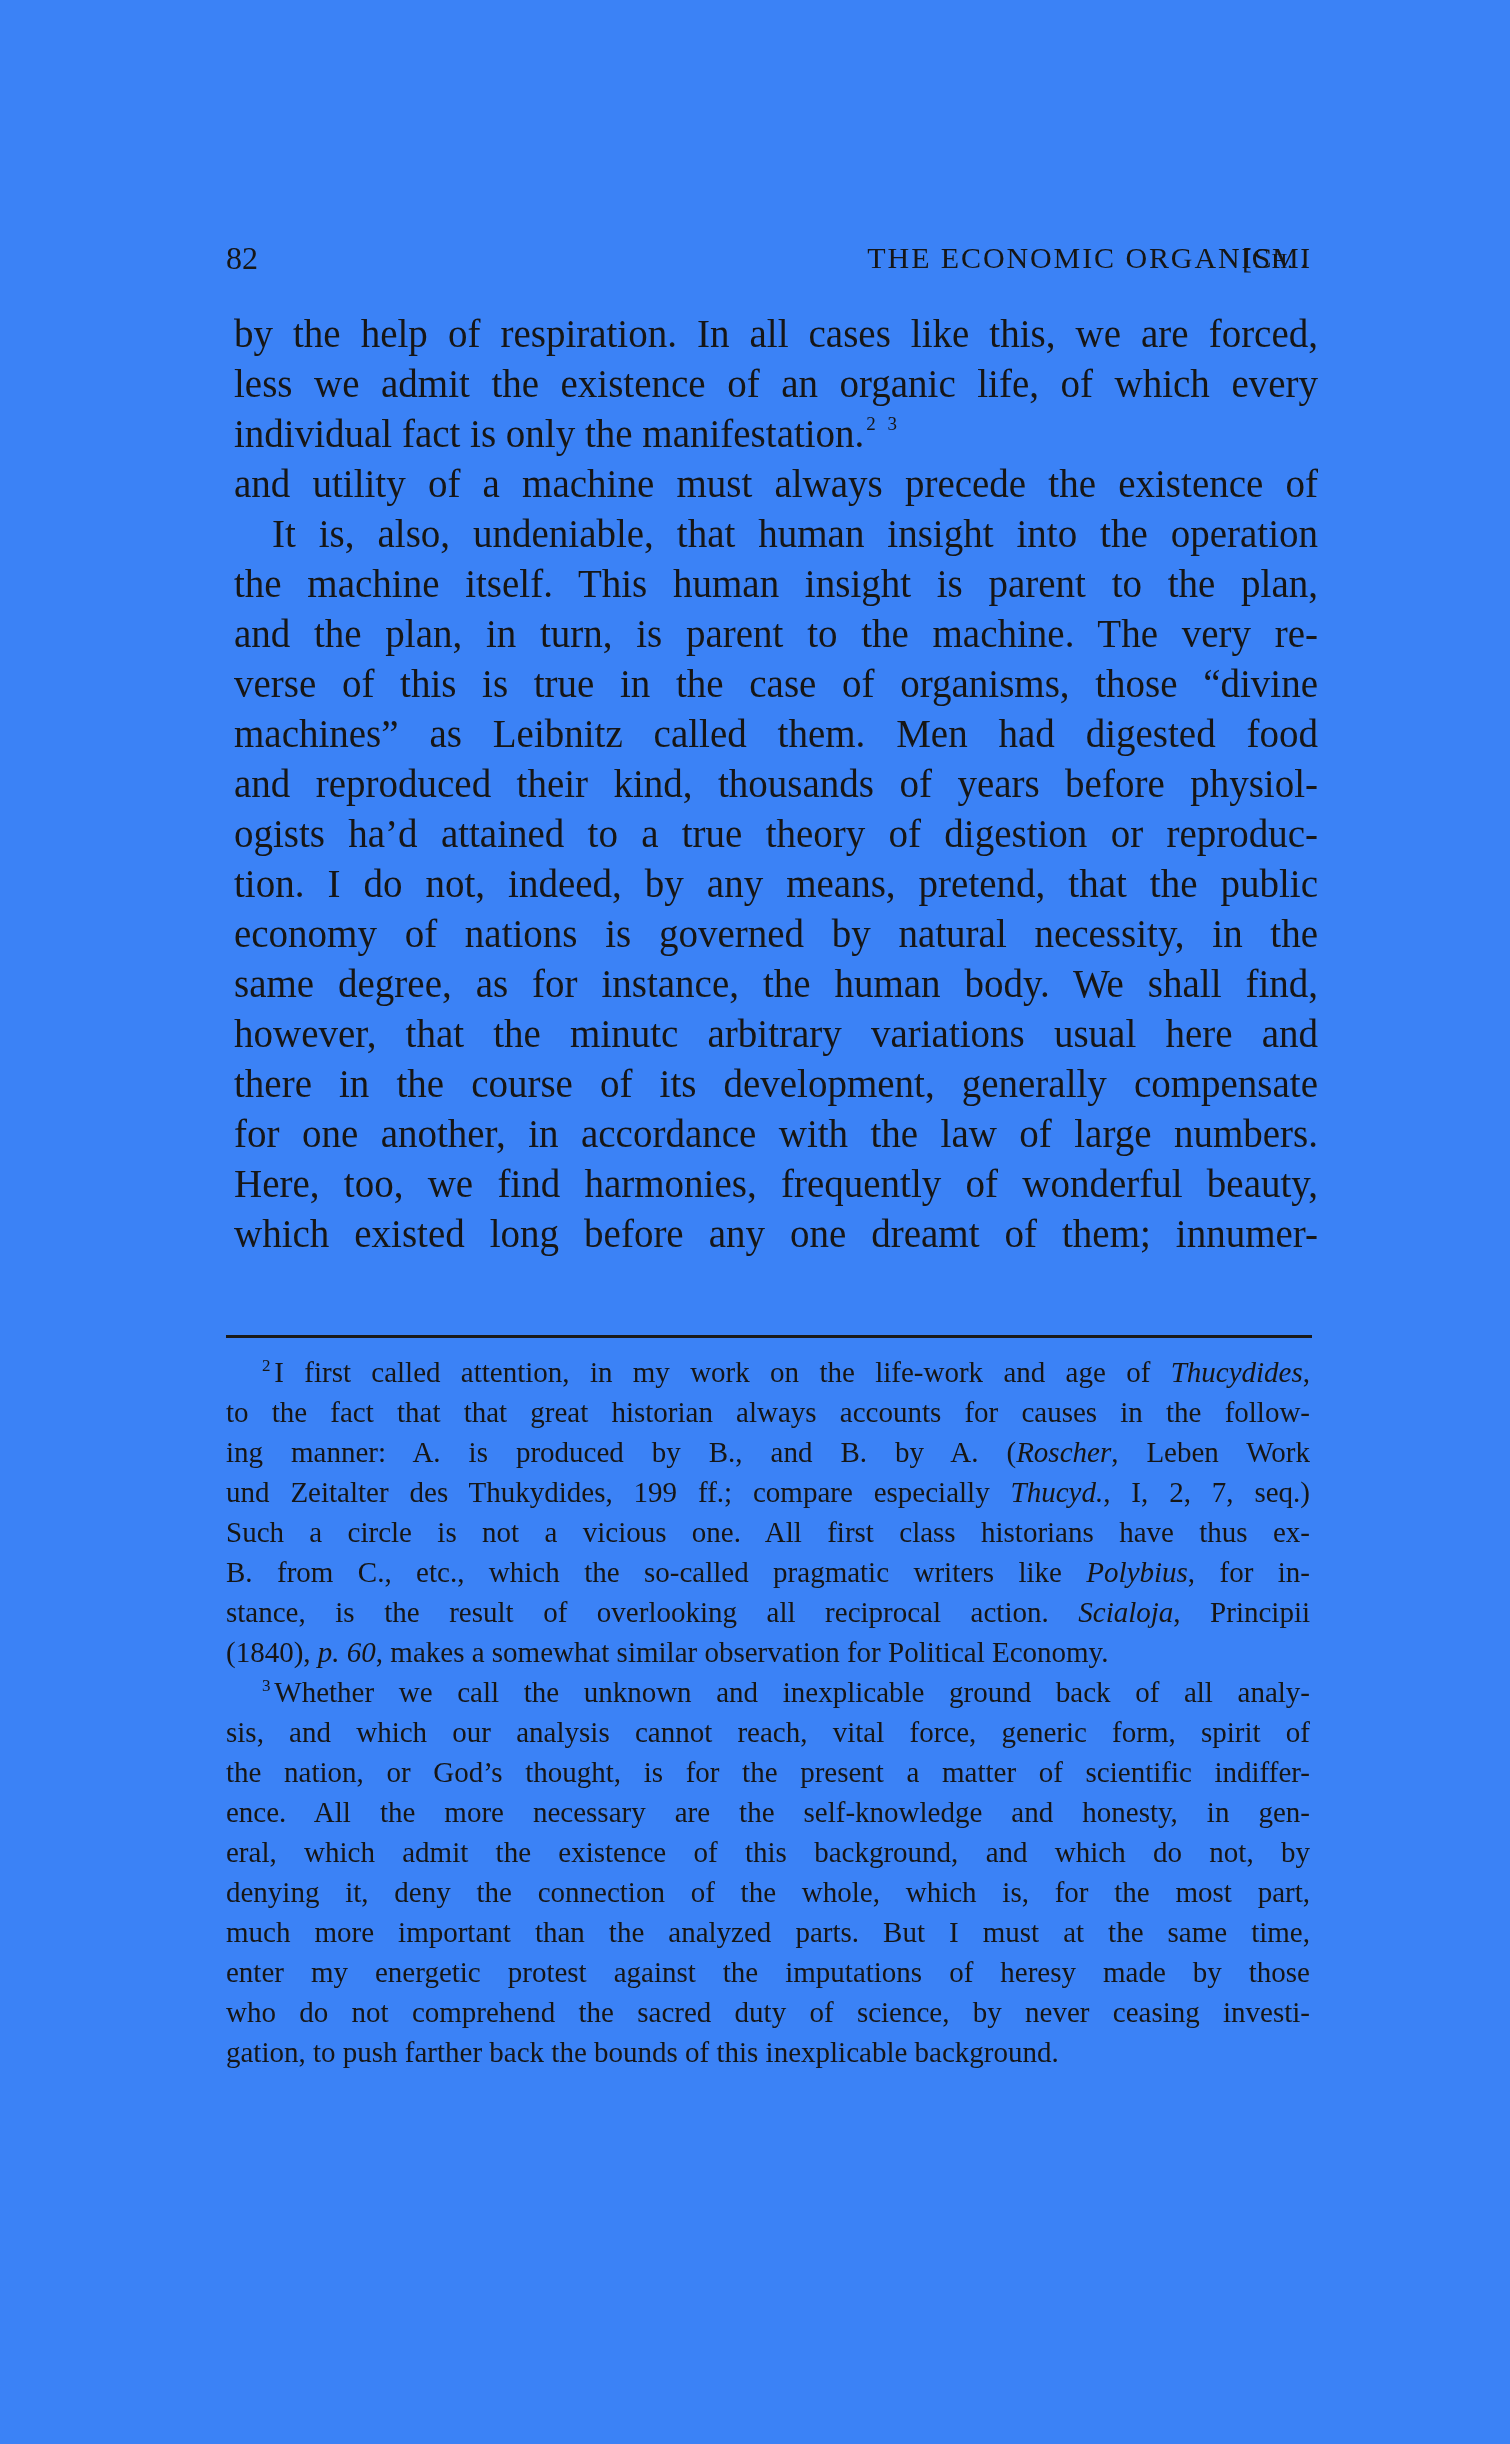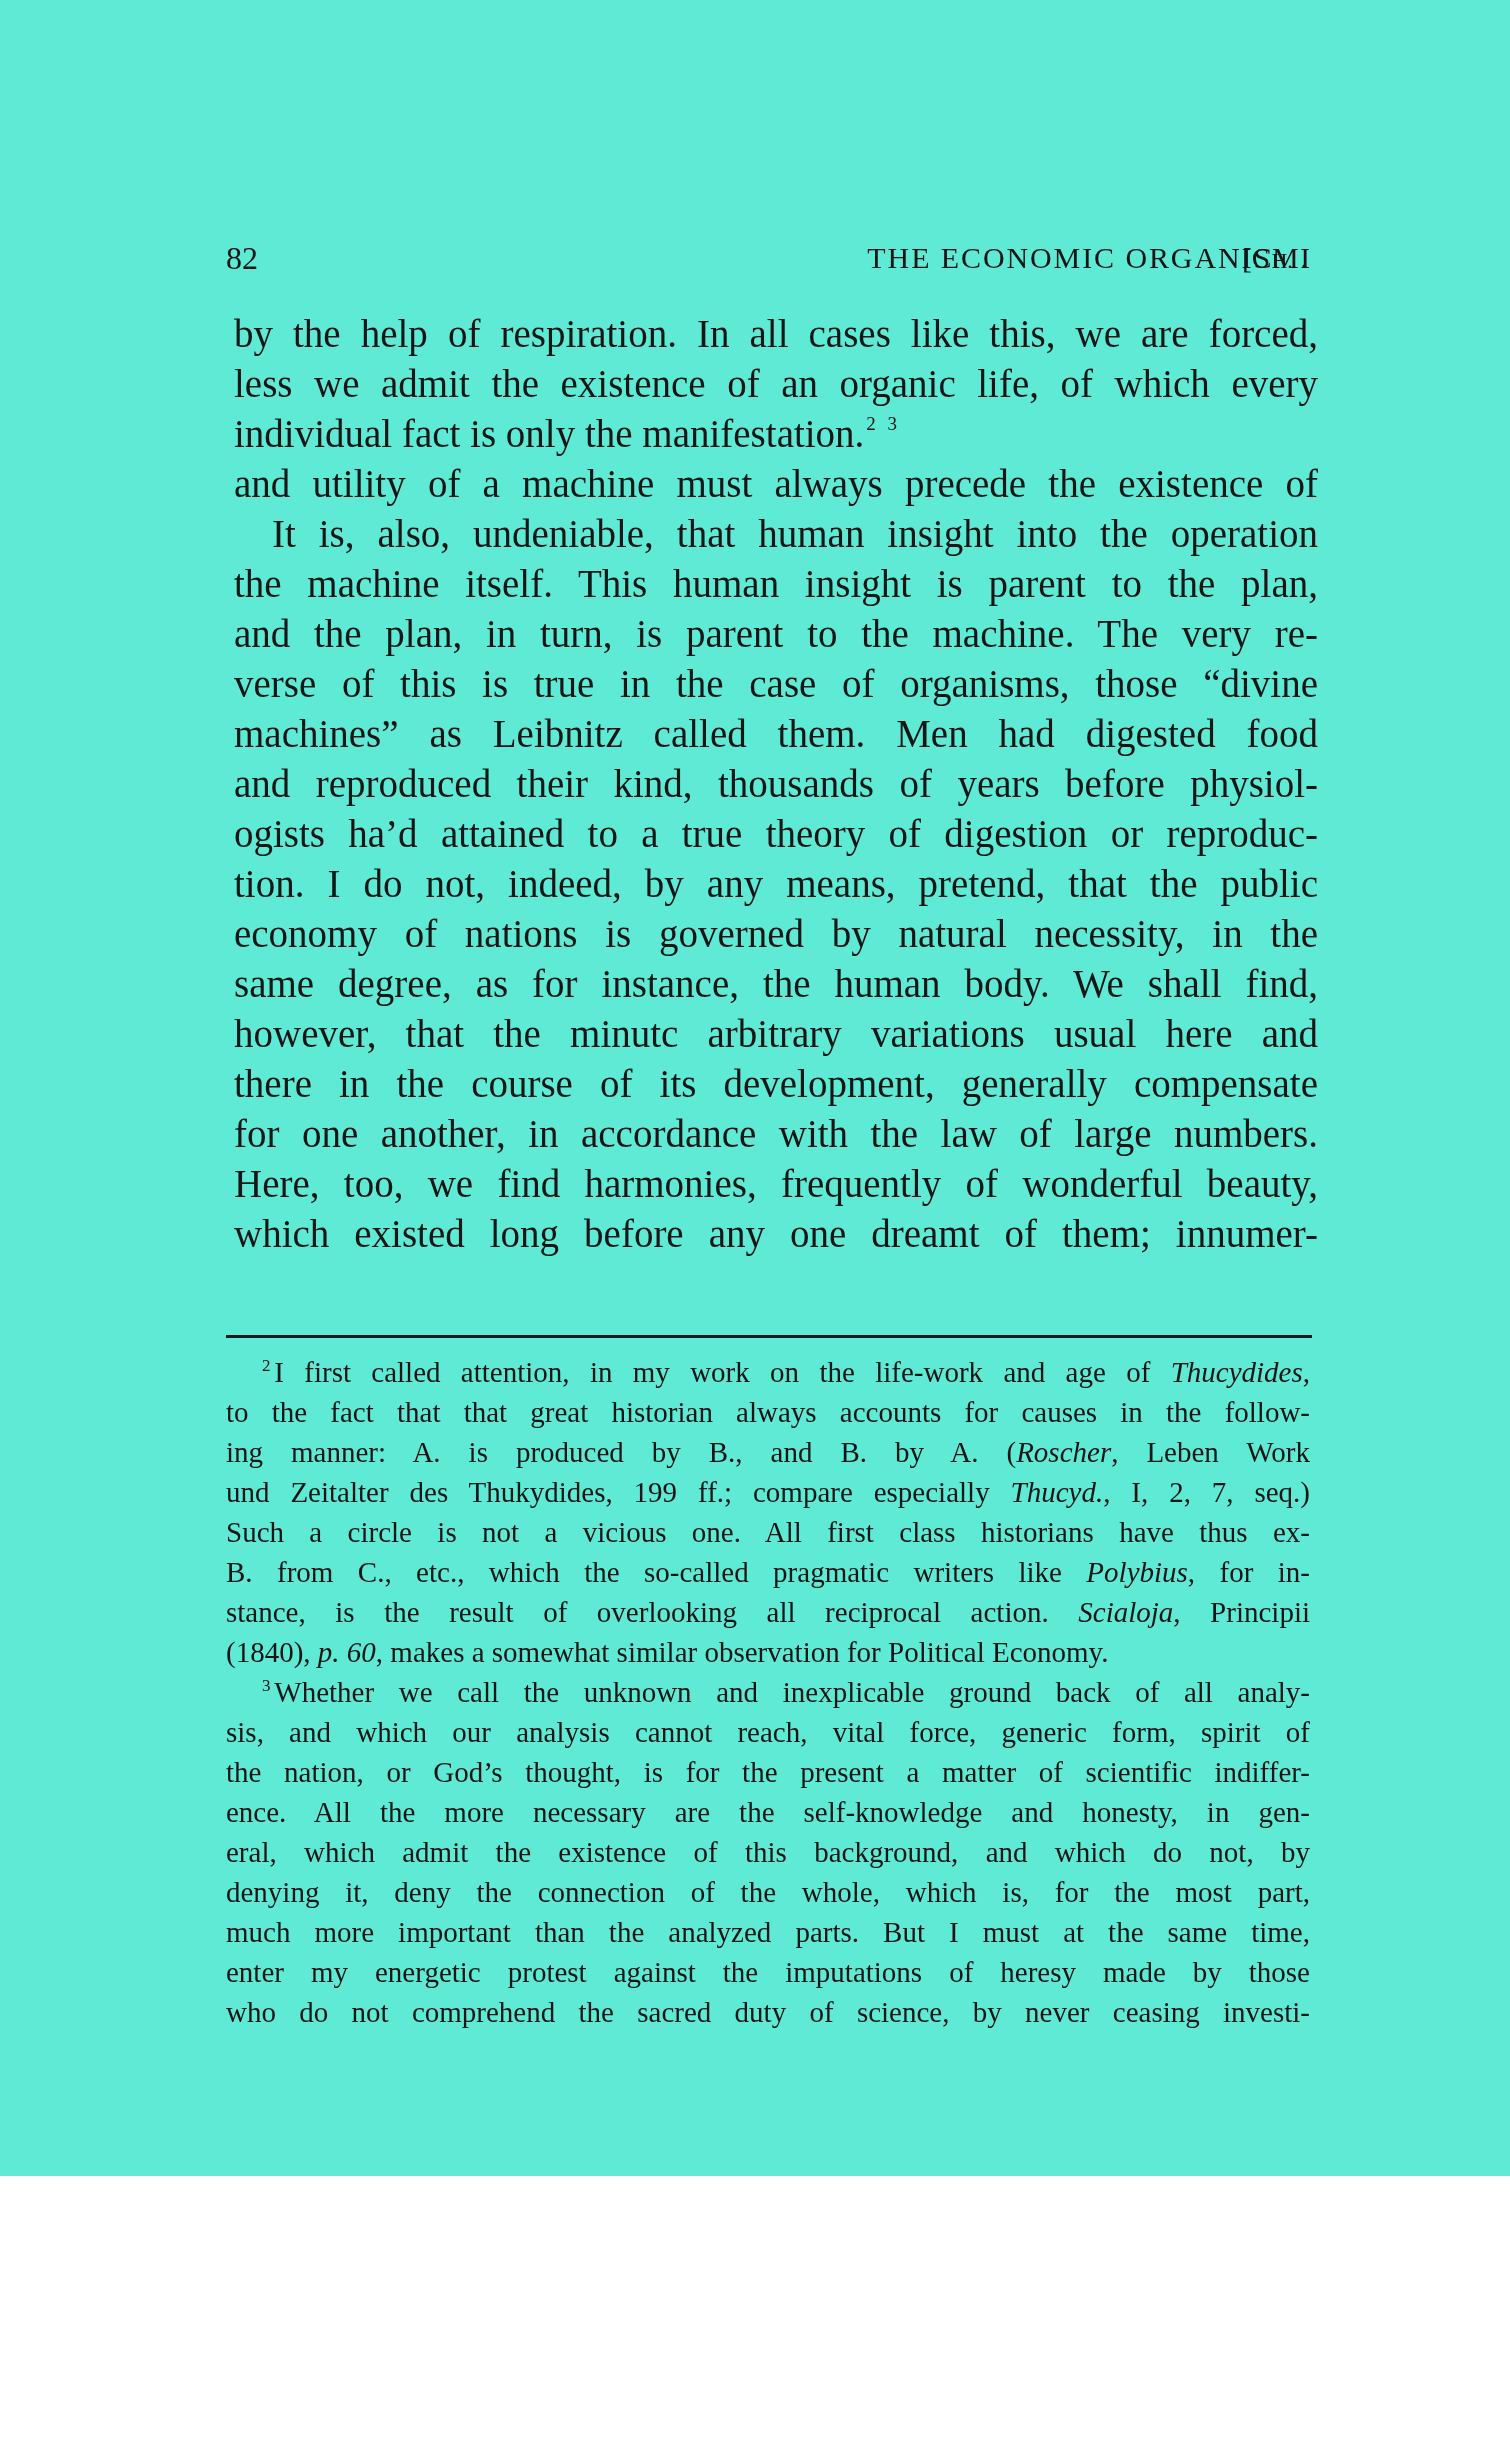--- a/index.html
+++ b/index.html
@@ -12,22 +12,22 @@
     height: 2444px;
     position: relative;
     overflow: hidden;
     color: #161616;
     font-family: "Liberation Serif", "DejaVu Serif", serif;
   }
   .page {
     position: absolute;
     left: 0; top: 0;
     width: 1510px;
-    height: 2176px;
-    background: #5eead4;
+    height: 2444px;
+    background: #3b82f6;
   }
   
   .running-head {
     position: absolute;
     left: 226px;
     width: 1084px;
     top: 239px;
     height: 38px;
     font-size: 32px;
     line-height: 38px;
@@ -183,17 +183,18 @@
     <div>
       <span class="fline indent"><sup class="fn-marker">3</sup><span>Whether we call the unknown and inexplicable ground back of all analy-</span></span>
       <span class="fline">sis, and which our analysis cannot reach, vital force, generic form, spirit of</span>
       <span class="fline">the nation, or God’s thought, is for the present a matter of scientific indiffer-</span>
       <span class="fline">ence.  All the more necessary are the self-knowledge and honesty, in gen-</span>
       <span class="fline">eral, which admit the existence of this background, and which do not, by</span>
       <span class="fline">denying it, deny the connection of the whole, which is, for the most part,</span>
       <span class="fline">much more important than the analyzed parts.  But I must at the same time,</span>
       <span class="fline">enter my energetic protest against the imputations of heresy made by those</span>
       <span class="fline">who do not comprehend the sacred duty of science, by never ceasing investi-</span>
+      <span class="fline last">gation, to push farther back the bounds of this inexplicable background.</span>
     </div>
   </div>
 
 </div>
 
 
 </body></html>

